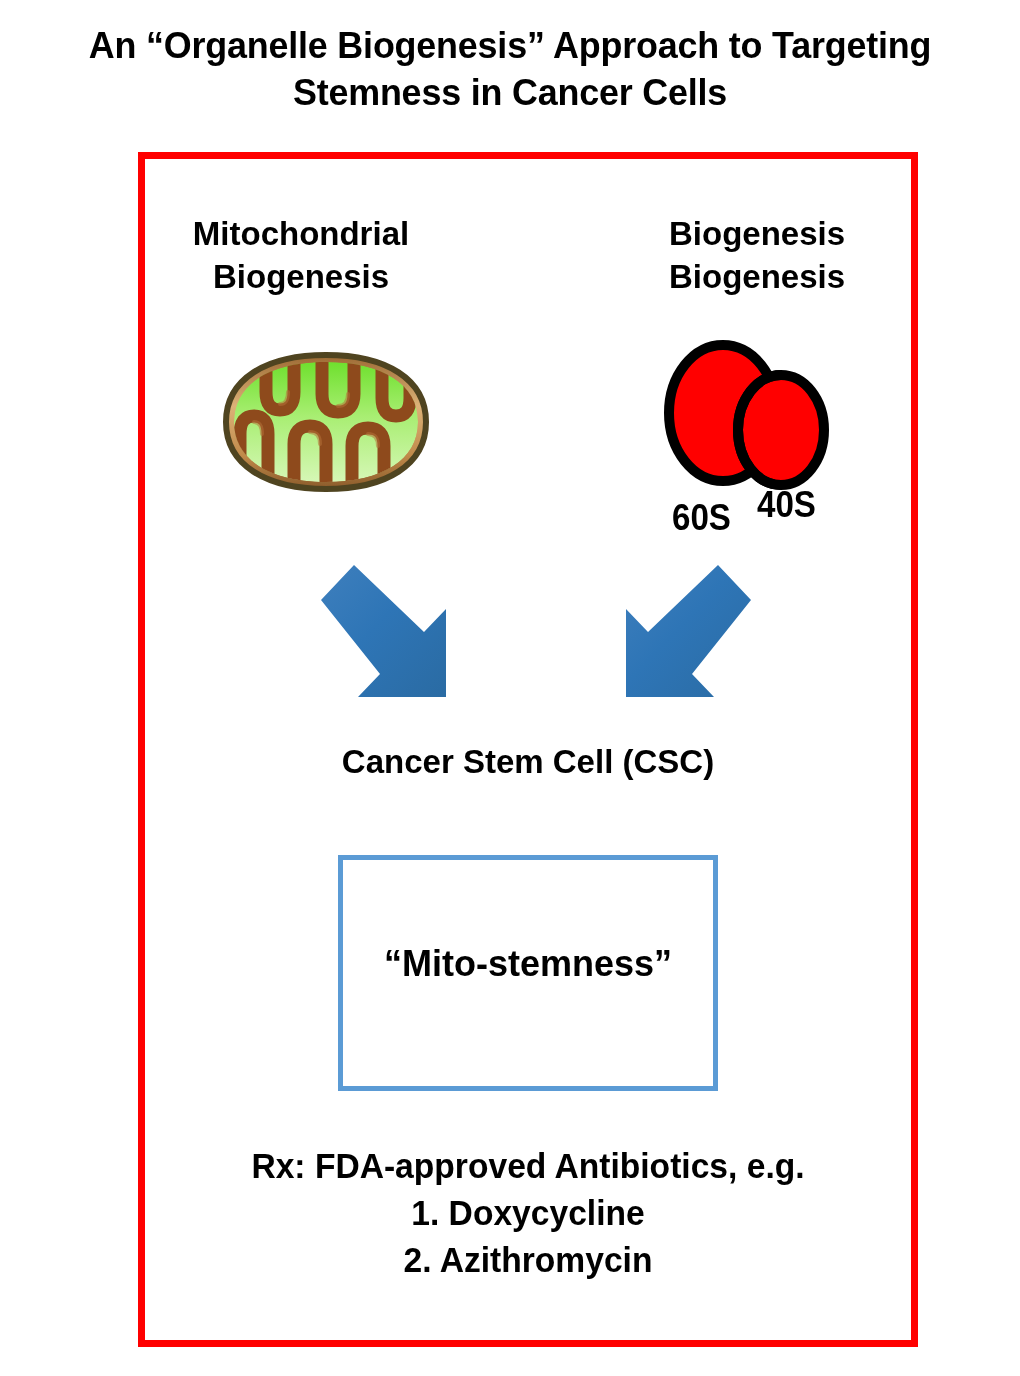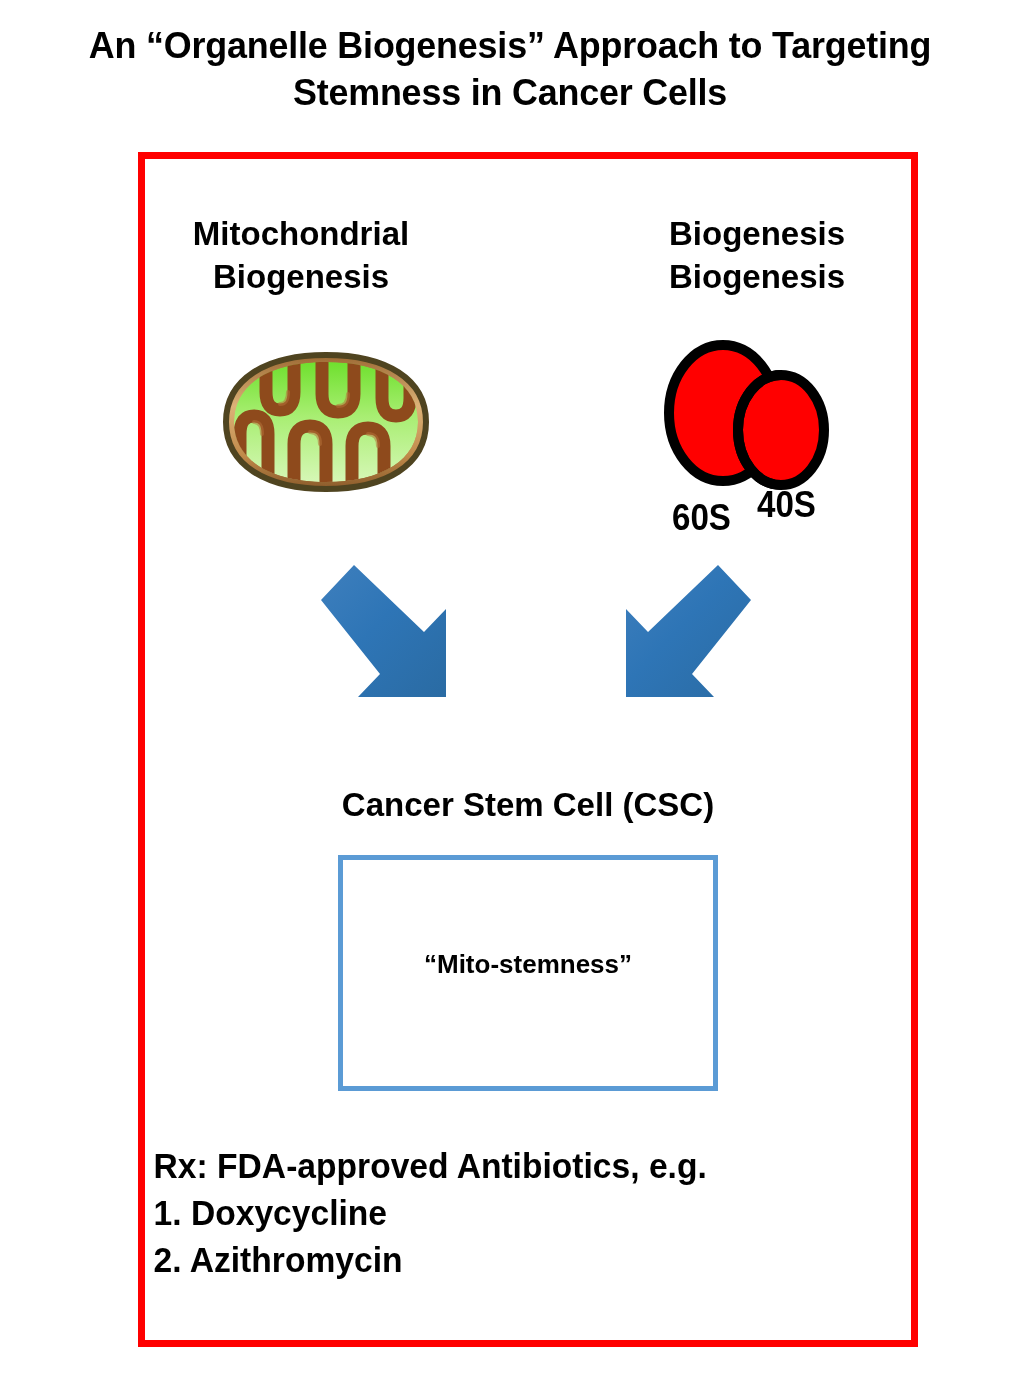--- a/index.html
+++ b/index.html
@@ -97,21 +97,20 @@
   .csc-heading {
     position: absolute;
     left: 138px;
     top: 740px;
     width: 780px;
     text-align: center;
     font-weight: bold;
     font-size: 33px;
     line-height: 44px;
     color: #000000;
-    margin-top: 43px;
   }
   .csc-heading .line { display: block; white-space: nowrap; }
 
   
   .stem-box {
     position: absolute;
     left: 338px;
     top: 855px;
     width: 380px;
     height: 236px;
@@ -128,33 +127,34 @@
     display: flex;
     flex-direction: column;
     justify-content: center;
     align-items: center;
     gap: 34px;
     padding-bottom: 18px;
     box-sizing: border-box;
   }
   .stem-item {
     font-weight: bold;
-    font-size: 26px;
+    font-size: 36px;
     line-height: 36px;
     color: #000000;
     white-space: nowrap;
     text-align: center;
   }
 
   
   .rx-block {
     position: absolute;
     left: 138px;
     top: 1142px;
     width: 780px;
+    text-align: center;
     color: #000000;
   }
   .rx-block .rx-line {
     display: block;
     font-weight: bold;
     font-size: 35px;
     line-height: 47px;
     white-space: nowrap;
     transform: scaleX(0.96);
   }

